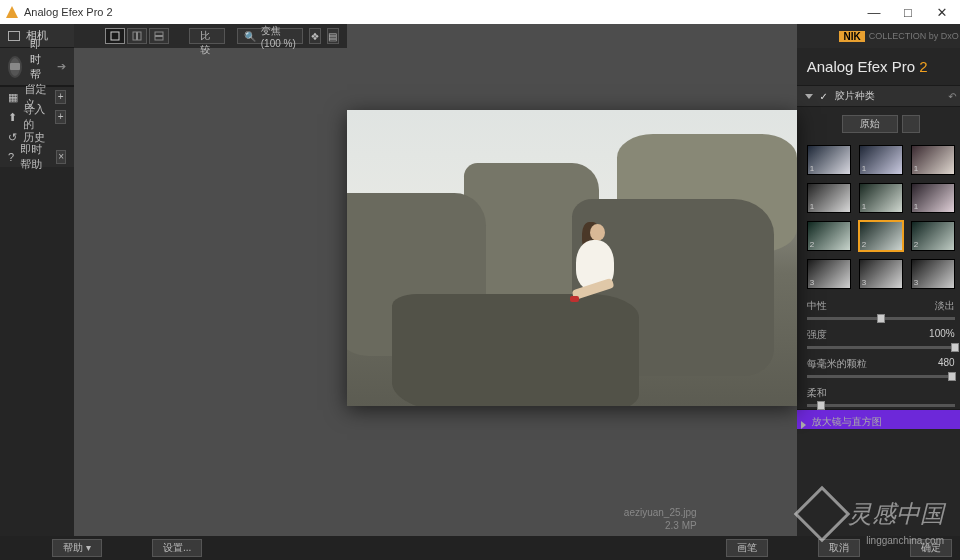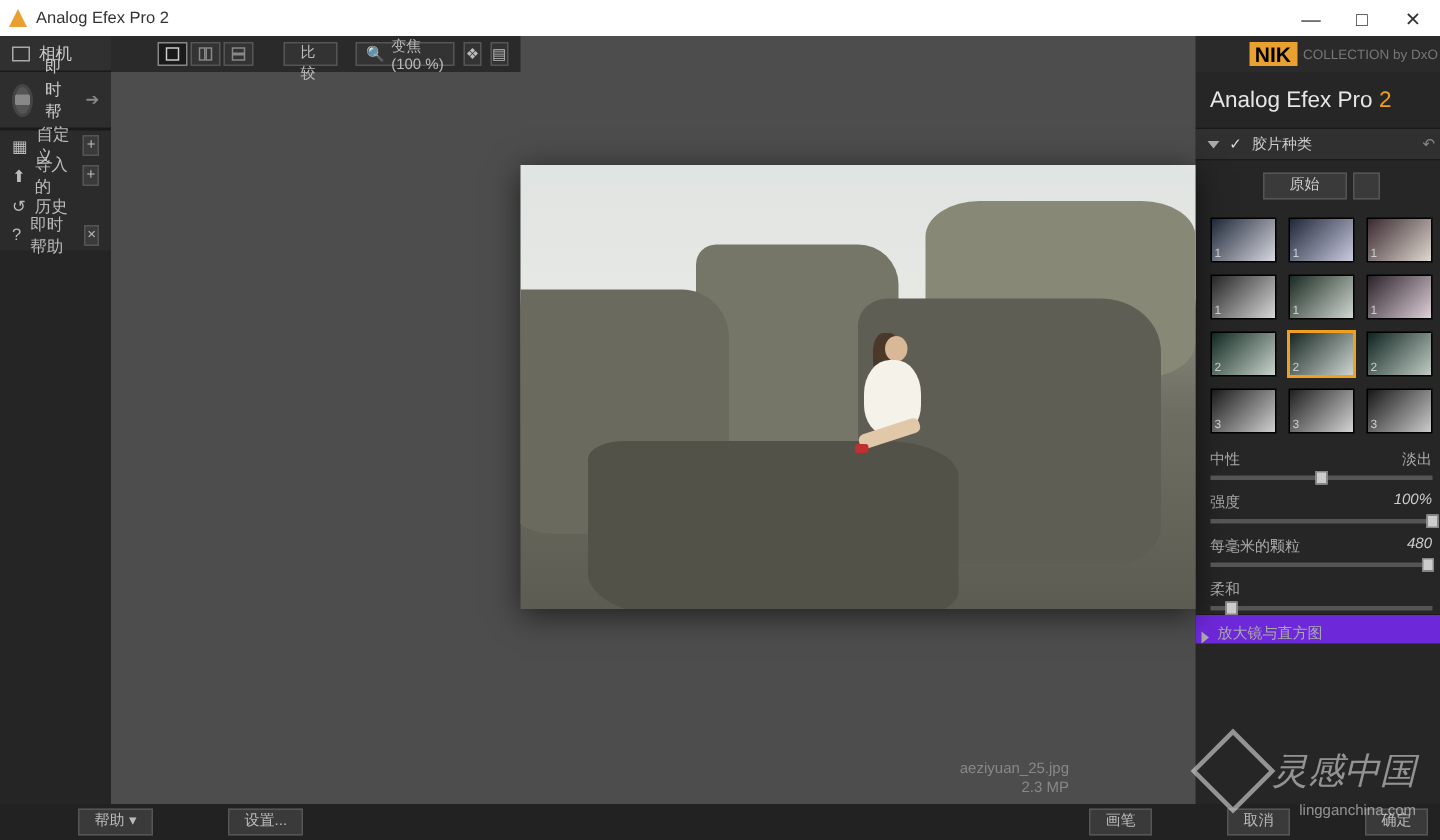--- a/index.html
+++ b/index.html
@@ -58,28 +58,28 @@
 .r3{left:50%;top:30%;width:45%;height:60%;background:#5e5e54;}
 .r4{left:10%;top:62%;width:55%;height:40%;background:#525248;}
 .r5{left:60%;top:8%;width:40%;height:40%;background:#888876;border-radius:20%;}
 .figure{position:absolute;left:50%;top:38%;width:48px;height:90px;}
 .figure .torso{width:38px;height:50px;background:#f5f2ea;border-radius:45% 45% 40% 40%;position:absolute;top:18px;left:4px;}
 .figure .head{width:15px;height:17px;background:#d8b896;border-radius:50%;position:absolute;top:2px;left:18px;}
 .figure .hair{width:18px;height:30px;background:#4a3828;border-radius:40%;position:absolute;top:0;left:10px;}
 .figure .legs{width:42px;height:10px;background:#e0c8a8;position:absolute;top:62px;left:0;transform:rotate(-18deg);border-radius:4px;}
 .figure .shoe{width:9px;height:6px;background:#c03030;position:absolute;top:74px;left:-2px;border-radius:2px;}
 .file-info { position:absolute; right:0; bottom:4px; width:100%; text-align:center; font-size:10px; color:#888; padding-right:0;}
-.file-info div{position:absolute;right:84px;}
+.file-info div{position:absolute;right:100px;}
 .file-info .fn{bottom:14px;}
 .file-info .mp{bottom:1px;}
 
 
 .right { width:168px; background:#262626; color:#ccc; font-size:11px; display:flex; flex-direction:column; }
 .brand { height:24px; background:#2a2a2a; display:flex; align-items:center; justify-content:flex-end; padding:0 6px; font-size:9px; color:#777; }
-.brand .chip{background:#e8a030;color:#000;padding:0 4px;margin-right:4px;font-weight:bold;font-size:14px;}
+.brand .chip{background:#e8a030;color:#000;padding:0 4px;margin-right:4px;font-weight:bold;font-size:10px;}
 .prod-title { padding:10px 10px; font-size:15px; font-weight:300; color:#e6e6e6; }
 .prod-title .v{color:#f0a020;font-weight:400;}
 .sec-bar { height:22px; background:#303030; display:flex; align-items:center; padding:0 8px; gap:6px; border-top:1px solid #1a1a1a; border-bottom:1px solid #1a1a1a; font-size:10px;}
 .sec-bar .tri{display:inline-block;width:0;height:0;border-left:4px solid transparent;border-right:4px solid transparent;border-top:5px solid #aaa;}
 .sec-bar .chk{width:10px;height:10px;display:inline-flex;align-items:center;justify-content:center;color:#ddd;font-size:10px;}
 .sec-bar .revert{margin-left:auto;color:#888;}
 .type-row { padding:8px; display:flex; justify-content:center; gap:4px; }
 .type-btn { width:56px; height:18px; background:#3a3a3a; border:1px solid #555; font-size:10px; text-align:center; line-height:16px; }
 .type-dd { width:18px; height:18px; background:#3a3a3a; border:1px solid #555; }
 
@@ -97,21 +97,21 @@
 .g8{background:linear-gradient(135deg,#182824,#ccd4d0);}
 .g9{background:linear-gradient(135deg,#102420,#c0ccc4);}
 .g10{background:linear-gradient(135deg,#1a1a1a,#d0d0d0);}
 .g11{background:linear-gradient(135deg,#202020,#d4d4d4);}
 .g12{background:linear-gradient(135deg,#181818,#cccccc);}
 
 .slider-row { padding:6px 10px 2px; }
 .slider-lbls { display:flex; justify-content:space-between; font-size:10px; color:#aaa; }
 .slider-track { height:3px; background:#555; margin-top:4px; position:relative; }
 .slider-thumb { position:absolute; top:-3px; width:8px; height:9px; background:#ccc; border:1px solid #888; transform:translateX(-50%);}
-.val-right { font-size:10px; color:#ccc;font-style:italic; }
+.val-right { font-size:10px; color:#ccc; }
 
 .sec-collapsed { height:20px; display:flex; align-items:flex-end; padding:0 4px; font-size:10px; color:#aaa; background:#6d28d9; border-top:1px solid #1a1a1a;}
 .sec-collapsed .tri2{display:inline-block;width:0;height:0;border-top:4px solid transparent;border-bottom:4px solid transparent;border-left:5px solid #aaa;margin-right:6px;}
 
 
 .bottom { height:24px; background:#222; display:flex; align-items:center; padding:0 8px; gap:6px; font-size:10px; color:#bbb; }
 .btn { height:18px; padding:0 10px; background:#3a3a3a; border:1px solid #555; line-height:16px; display:flex; align-items:center; gap:3px;margin-left:44px;}
 .bottom .spacer { flex:1; }
 
 

